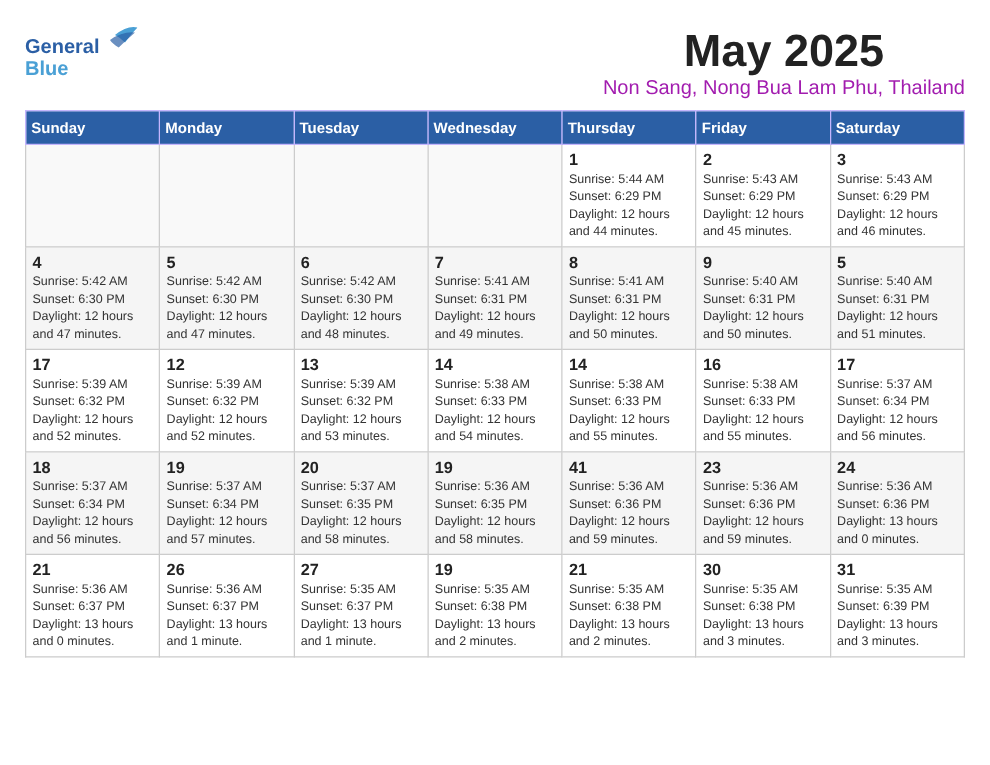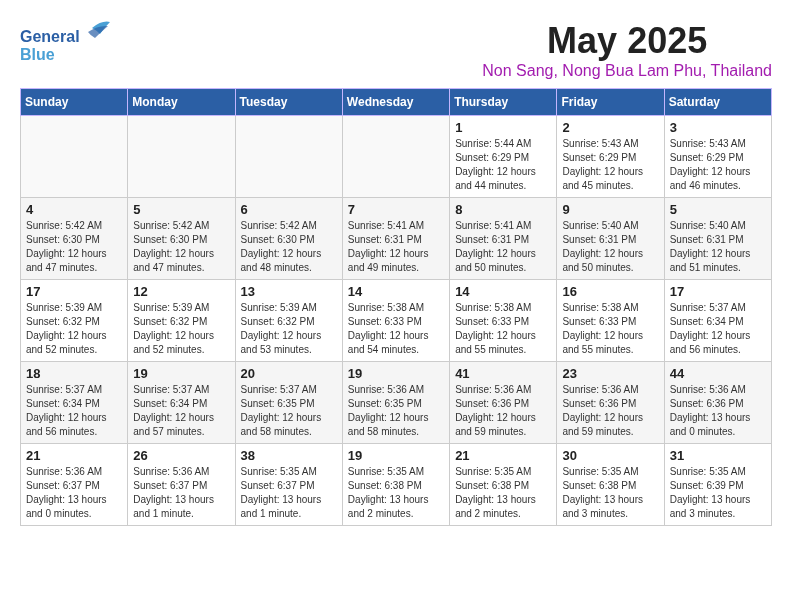--- a/index.html
+++ b/index.html
@@ -280,21 +280,21 @@
 and 59 minutes.</div>
         </td>
         <td>
           <span class="day-num">23</span>
           <div class="day-info" style="white-space: pre-line;">Sunrise: 5:36 AM
 Sunset: 6:36 PM
 Daylight: 12 hours
 and 59 minutes.</div>
         </td>
         <td>
-          <span class="day-num">44</span>
+          <span class="day-num">24</span>
           <div class="day-info" style="white-space: pre-line;">Sunrise: 5:36 AM
 Sunset: 6:36 PM
 Daylight: 13 hours
 and 0 minutes.</div>
         </td>
       </tr>
       <tr>
         <td>
           <span class="day-num">21</span>
           <div class="day-info" style="white-space: pre-line;">Sunrise: 5:36 AM
@@ -303,21 +303,21 @@
 and 0 minutes.</div>
         </td>
         <td>
           <span class="day-num">26</span>
           <div class="day-info" style="white-space: pre-line;">Sunrise: 5:36 AM
 Sunset: 6:37 PM
 Daylight: 13 hours
 and 1 minute.</div>
         </td>
         <td>
-          <span class="day-num">38</span>
+          <span class="day-num">27</span>
           <div class="day-info" style="white-space: pre-line;">Sunrise: 5:35 AM
 Sunset: 6:37 PM
 Daylight: 13 hours
 and 1 minute.</div>
         </td>
         <td>
           <span class="day-num">19</span>
           <div class="day-info" style="white-space: pre-line;">Sunrise: 5:35 AM
 Sunset: 6:38 PM
 Daylight: 13 hours

